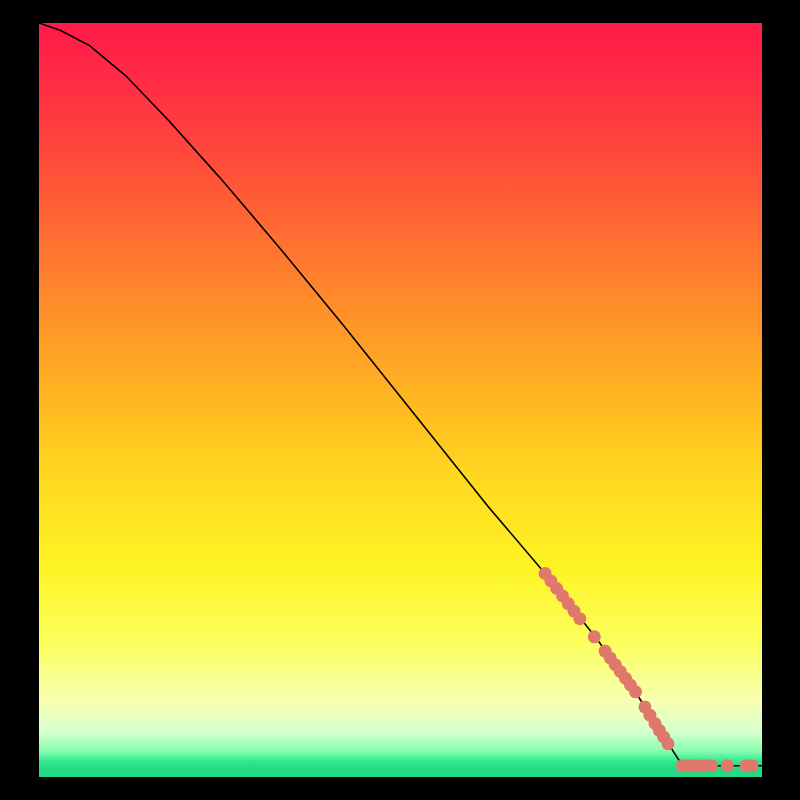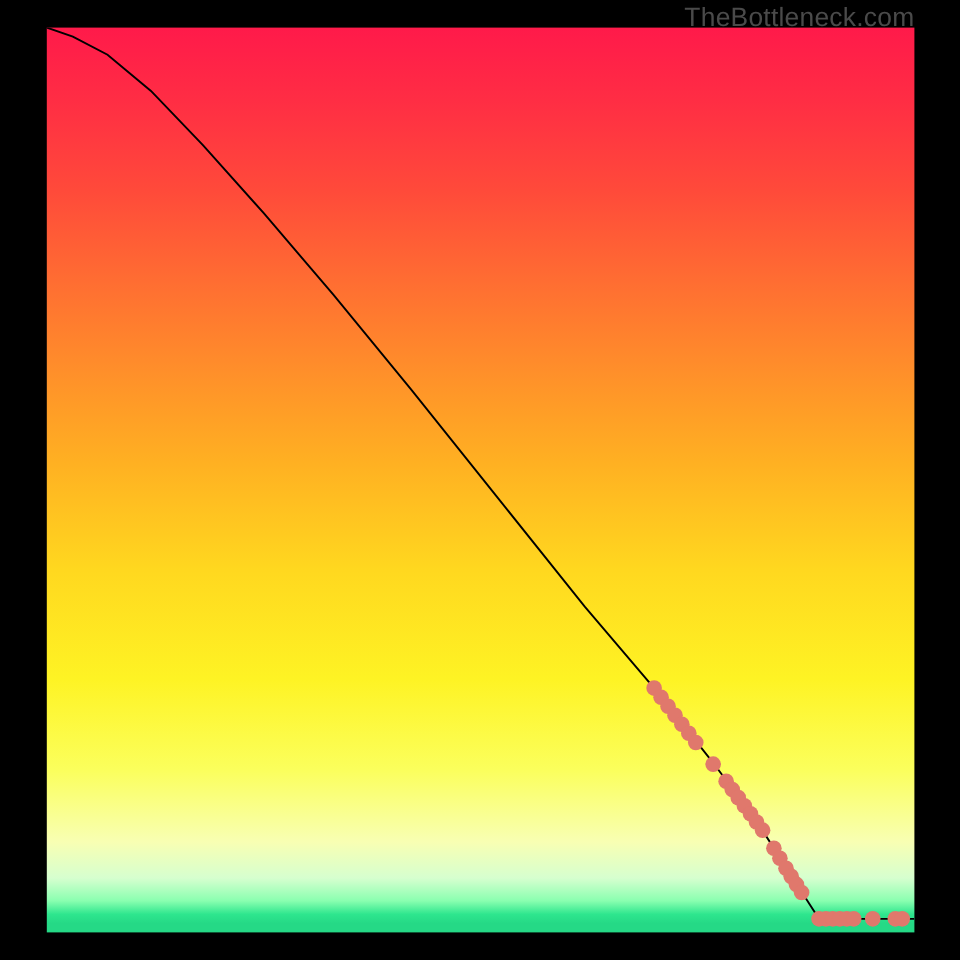--- a/index.html
+++ b/index.html
@@ -62,21 +62,20 @@
   .marker {
     fill: #e0786c;
     stroke: none;
   }
 </style>
 </head>
 <body>
 
 <div class="frame">
 
-  <div class="watermark">TheBottleneck.com</div>
 
   <div class="plot-area">
     <svg class="curve" viewBox="0 0 723 754" preserveAspectRatio="none">
       <path id="curve-path" fill="none" stroke="#000" stroke-width="1.6" d="M0.0 0.0 L21.7 7.5 L50.6 22.6 L86.8 52.8 L130.1 98.0 L180.8 154.6 L238.6 222.4 L303.7 301.6 L376.0 392.1 L448.3 482.6 L506.1 550.4 L556.7 614.5 L592.9 663.5 L621.8 708.8 L636.2 731.4 L643.5 742.7 L723.0 742.7 "></path>
       <g id="markers-group">
           <circle cx="506.1" cy="550.4" r="6.5" class="marker"></circle>
           <circle cx="511.9" cy="558.0" r="6.5" class="marker"></circle>
           <circle cx="517.7" cy="565.5" r="6.5" class="marker"></circle>
           <circle cx="523.5" cy="573.0" r="6.5" class="marker"></circle>
           <circle cx="529.2" cy="580.6" r="6.5" class="marker"></circle>

